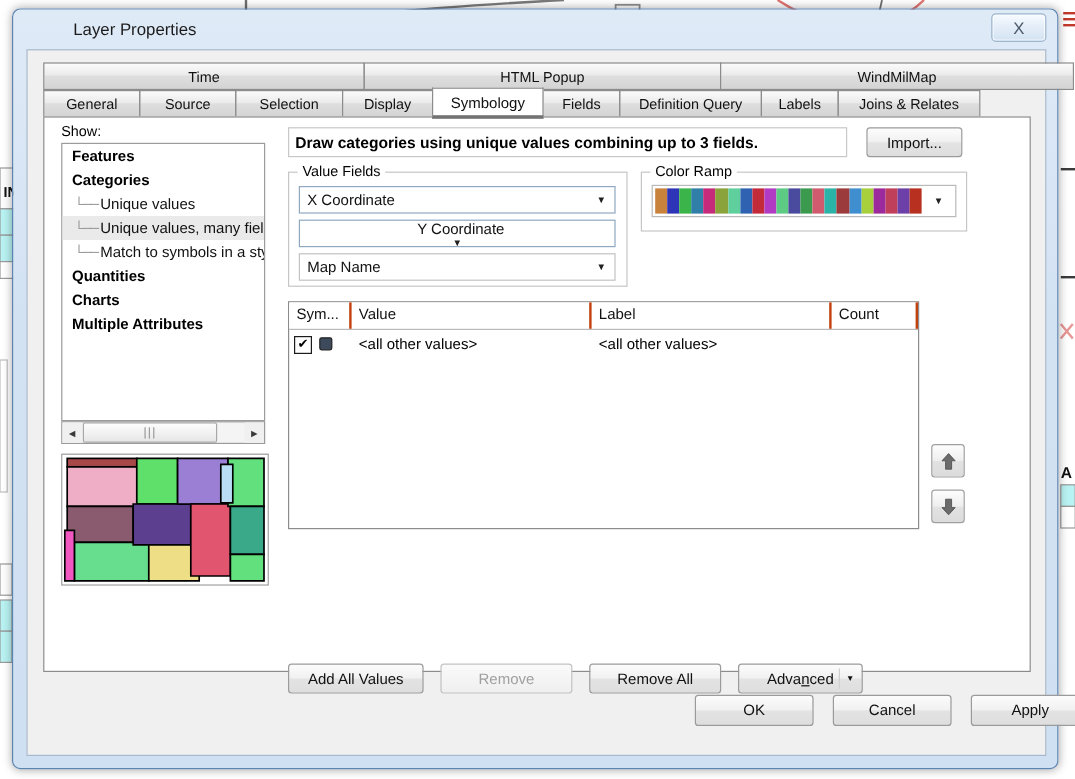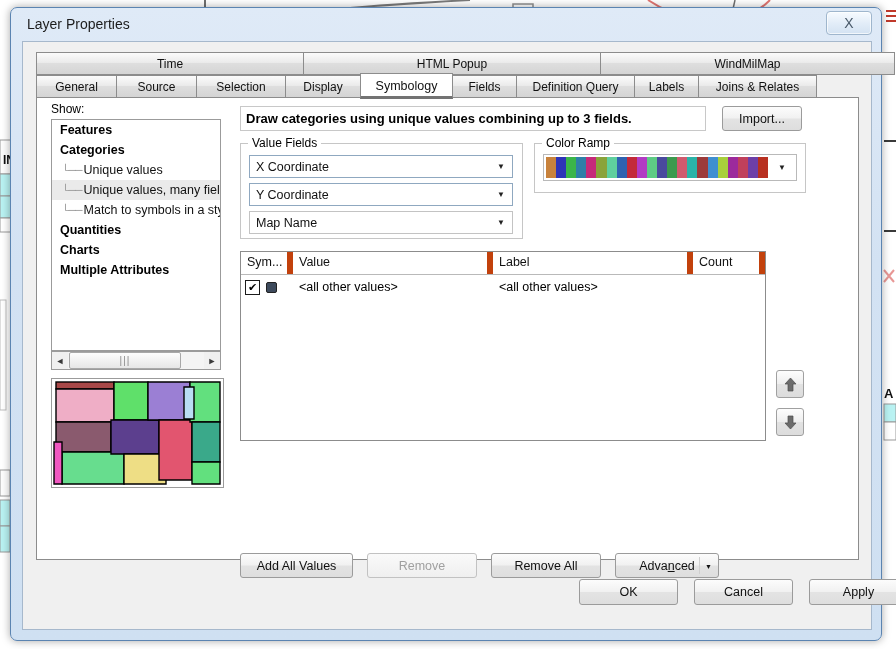--- a/index.html
+++ b/index.html
@@ -14,20 +14,21 @@
   
   #backdrop{position:absolute;inset:0;background:#ffffff;}
 
   
   #dialog{
     position:absolute;left:10px;top:7px;width:872px;height:634px;
     border:1px solid #5b84b1;border-radius:7px;
     background:linear-gradient(180deg,#dfeaf7 0%,#d3e2f3 40%,#cfe0f2 100%);
     box-shadow:0 0 8px rgba(0,0,0,.35);
     box-sizing:border-box;
+    padding-left:34px;
   }
   #titlebar{height:33px;position:relative;}
   #title-text{
     position:absolute;left:16px;top:8px;font-size:14px;color:#1c1c1c;
     font-family:"Liberation Sans",sans-serif;
   }
   #close-btn{
     position:absolute;right:9px;top:3px;width:44px;height:22px;
     border:1px solid #9fb6cd;border-radius:4px;
     background:linear-gradient(180deg,#f7fbff 0%,#e3edf8 50%,#d3e2f2 100%);
@@ -119,39 +120,39 @@
   .combo{
     position:absolute;height:23px;border:1px solid #8fa8c0;background:#fff;box-sizing:border-box;
     display:flex;align-items:center;
   }
   .combo .txt{flex:1;padding-left:6px;font-size:12.5px;color:#111;}
   .combo .arrow{
     width:22px;height:21px;display:flex;align-items:center;justify-content:center;
     color:#222;font-size:8px;
   }
   #vf1{left:212px;top:57px;width:264px;}
-  #vf2{left:212px;top:85px;width:264px;}
+  #vf2{left:212px;top:85px;width:264px;flex-direction:column;}
   #vf3{left:212px;top:113px;width:264px;border-color:#c3c3c3;}
 
   #ramp-combo{
     position:absolute;left:506px;top:56px;width:254px;height:27px;
     border:1px solid #b9b9b9;background:#fff;box-sizing:border-box;display:flex;align-items:center;
   }
   #ramp-bar{flex:1;height:21px;margin:2px 0 2px 2px;display:flex;}
   #ramp-bar span{flex:1;height:100%;}
   #ramp-arrow{width:28px;text-align:center;font-size:8px;color:#222;}
 
   
   #table{
     position:absolute;left:203px;top:153px;width:526px;height:190px;
     border:1px solid #8c8c8c;background:#fff;box-sizing:border-box;
   }
   #thead{display:flex;height:22px;border-bottom:1px solid #b9b9b9;background:#fff;}
   #thead .th{
-    line-height:21px;font-size:12.5px;padding-left:6px;border-right:6px solid #c2410c;
+    line-height:21px;font-size:12.5px;padding-left:6px;border-right:2px solid #c2410c;
     box-sizing:border-box;color:#111;
   }
   .trow{display:flex;height:24px;align-items:center;}
   .trow .cell{font-size:12.5px;box-sizing:border-box;padding-left:6px;white-space:nowrap;}
   .chk{
     width:13px;height:13px;border:1px solid #1b1b1b;background:#fff;
     display:inline-flex;align-items:center;justify-content:center;
     font-size:11px;line-height:1;margin-left:4px;color:#000;
   }
   .sym-dot{

